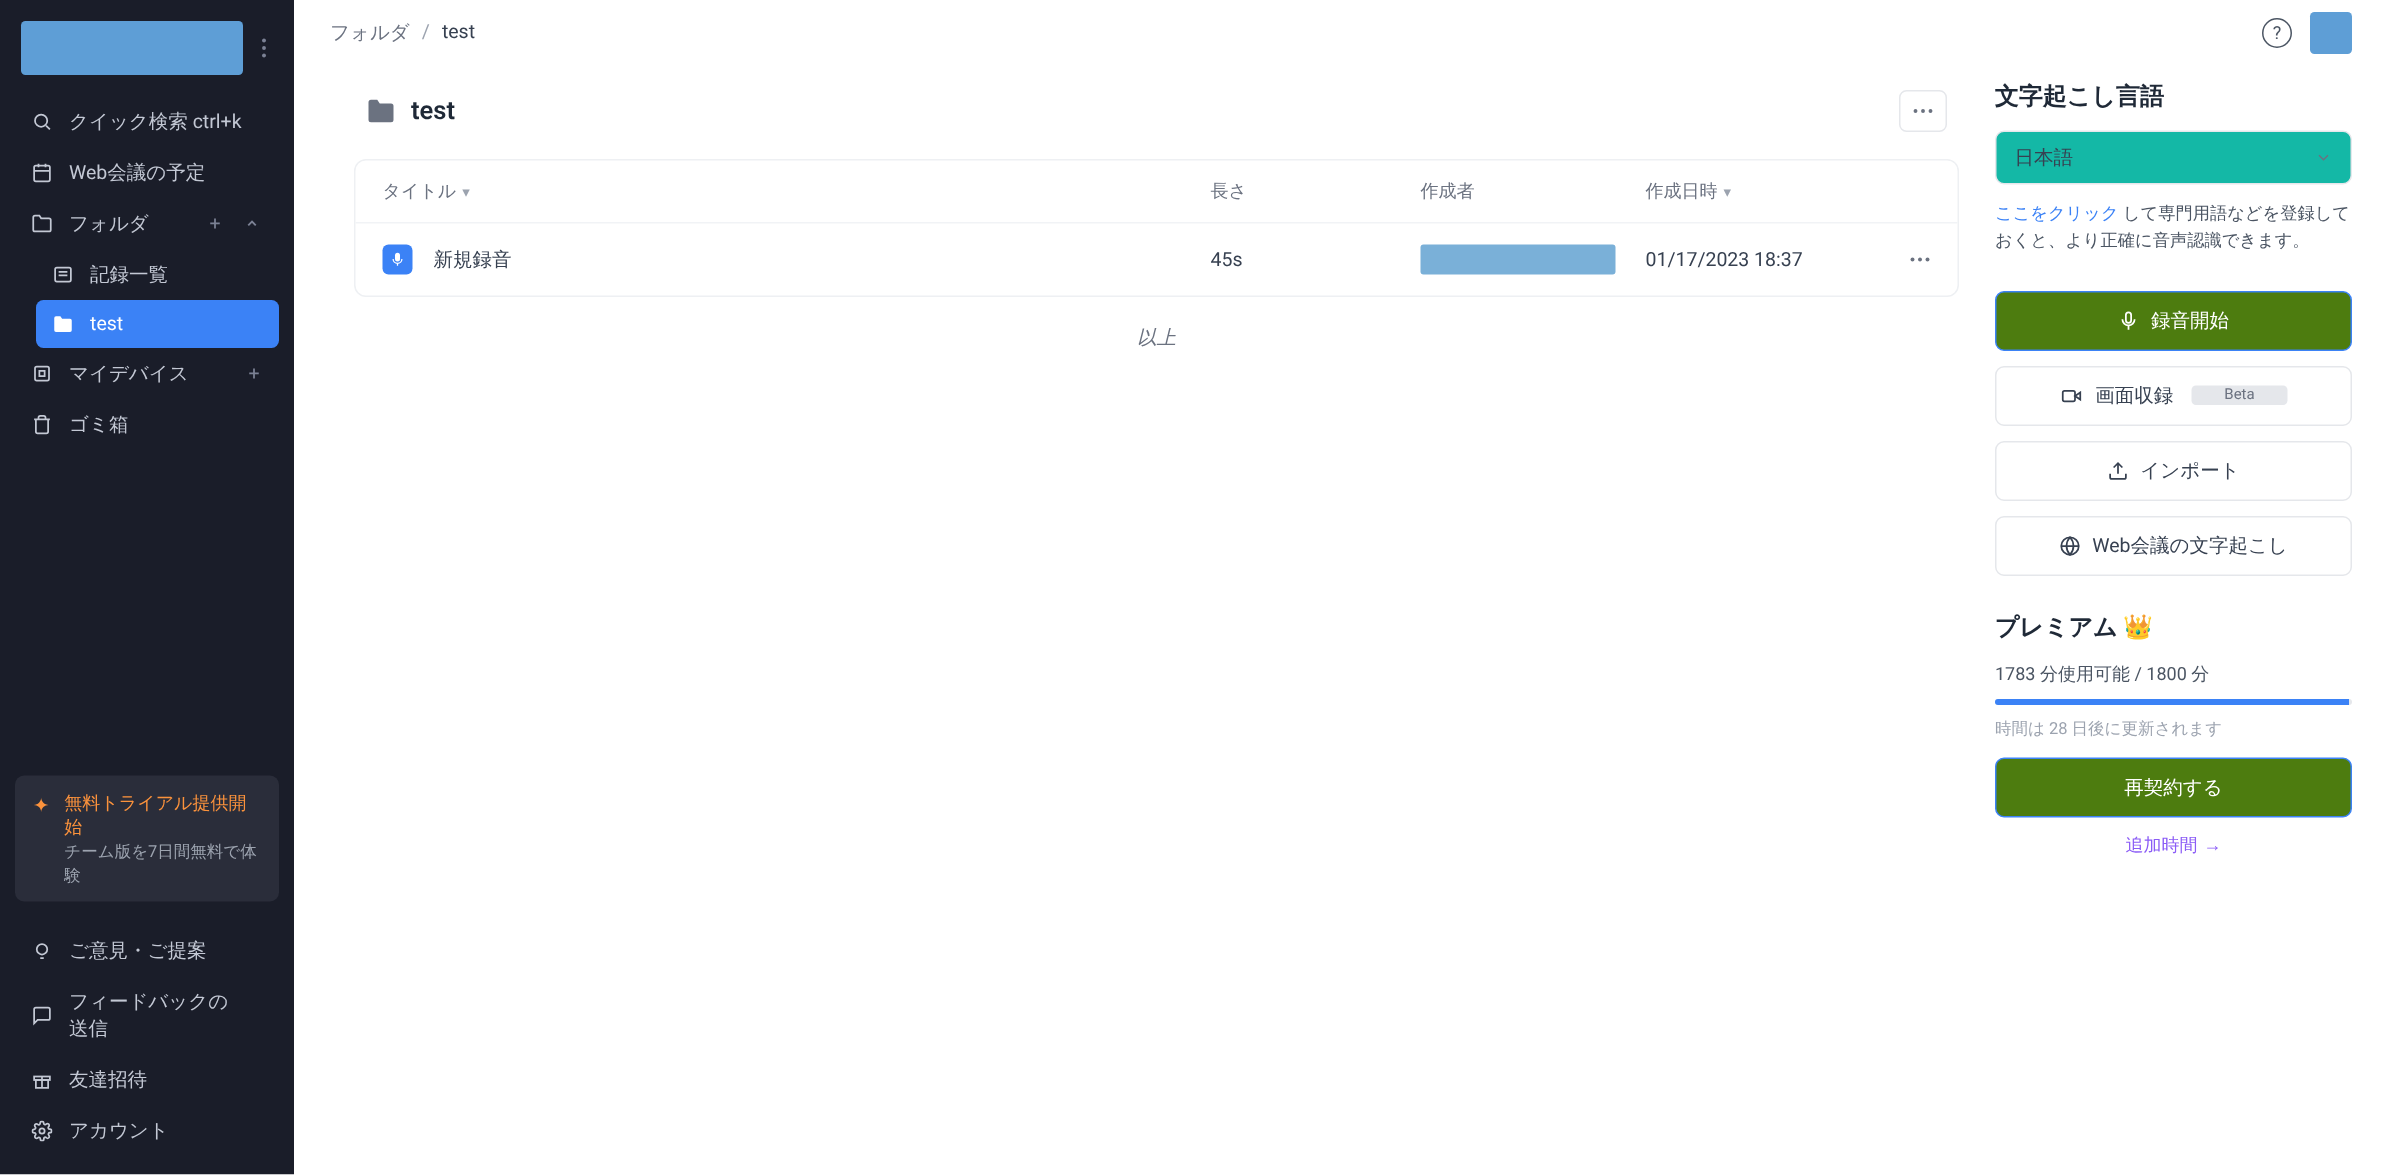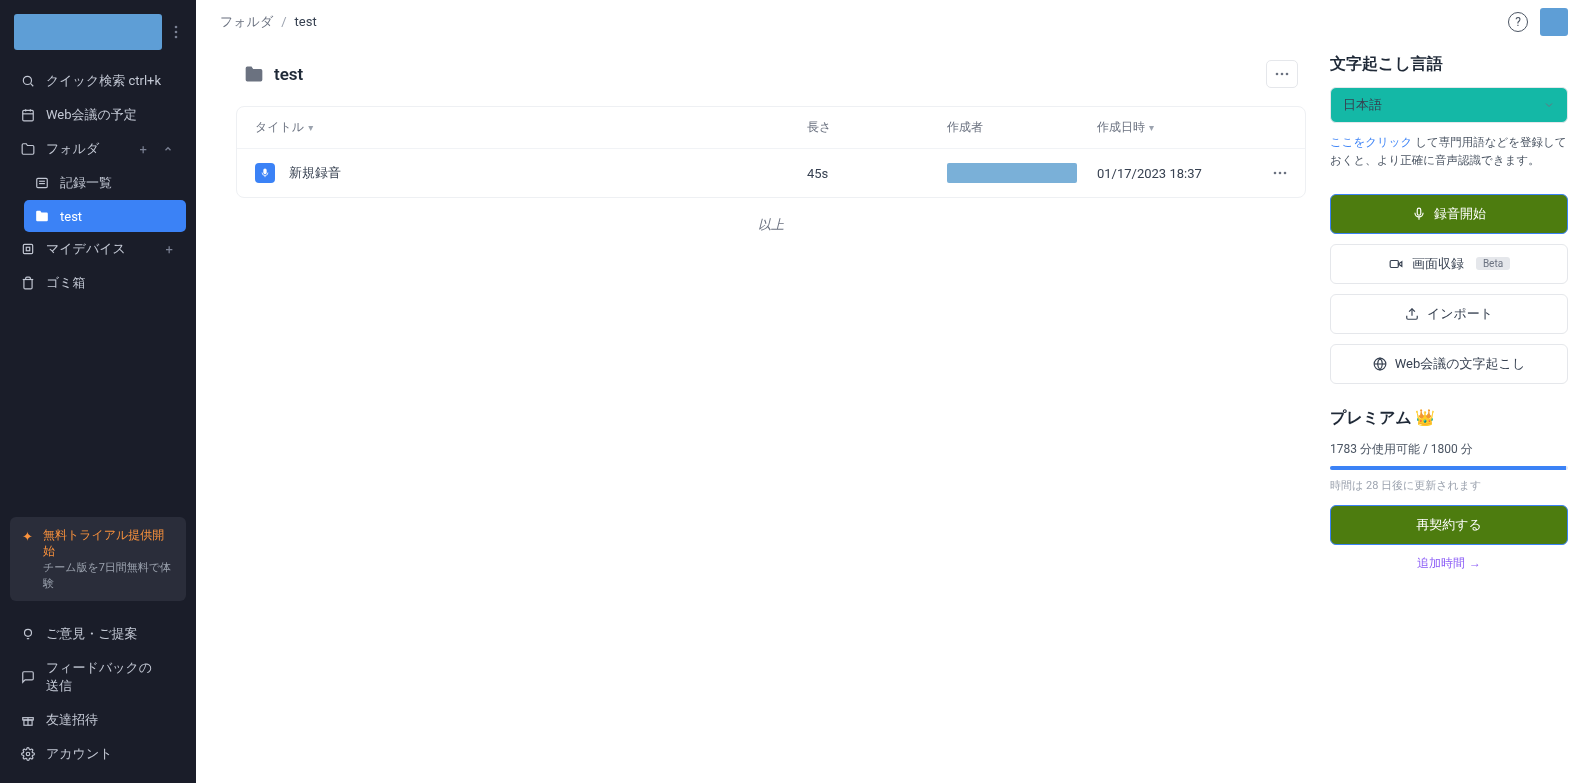--- a/index.html
+++ b/index.html
@@ -60,21 +60,21 @@
 
 
 .rpanel { width: 238px; flex-shrink: 0; padding-top: 10px; }
 .rsection { margin-bottom: 24px; }
 .rtitle { font-size: 16px; font-weight: 700; color: #1f2937; margin-bottom: 12px; }
 .select { border: 1px solid #e5e7eb; border-radius: 6px; padding: 8px 12px; display: flex; align-items: center; justify-content: space-between; cursor: pointer; font-size: 13px; color: #374151; background: #14b8a6; }
 .hint { font-size: 11.5px; color: #4b5563; margin-top: 10px; line-height: 1.6; }
 .hint a { color: #3b82f6; text-decoration: none; }
 .btn { display: flex; align-items: center; justify-content: center; gap: 8px; padding: 10px 12px; border-radius: 6px; font-size: 13px; cursor: pointer; border: 1px solid #e5e7eb; background: #fff; color: #374151; margin-bottom: 10px; }
 .btn-primary { background: #4d7c0f; color: #fff; border-color: #3b82f6; }
-.badge { background: #e5e7eb; color: #6b7280; font-size: 10px; padding: 1px 7px; border-radius: 3px; margin-left: 4px; }
+.badge { background: #e5e7eb; color: #6b7280; font-size: 10px; padding: 1px 22px; border-radius: 3px; margin-left: 4px; }
 .crown { color: #f59e0b; }
 .usage { font-size: 12px; color: #4b5563; margin-bottom: 8px; }
 .progress { height: 4px; background: #e5e7eb; border-radius: 2px; overflow: hidden; margin-bottom: 8px; }
 .progress .fill { height: 100%; background: #3b82f6; }
 .renew-note { font-size: 11px; color: #9ca3af; margin-bottom: 12px; }
 .link-row { text-align: center; color: #8b5cf6; font-size: 12px; cursor: pointer; display: flex; align-items: center; justify-content: center; gap: 4px; margin-top: 8px; }
 
 svg { display: block; }
 </style>
 </head>

